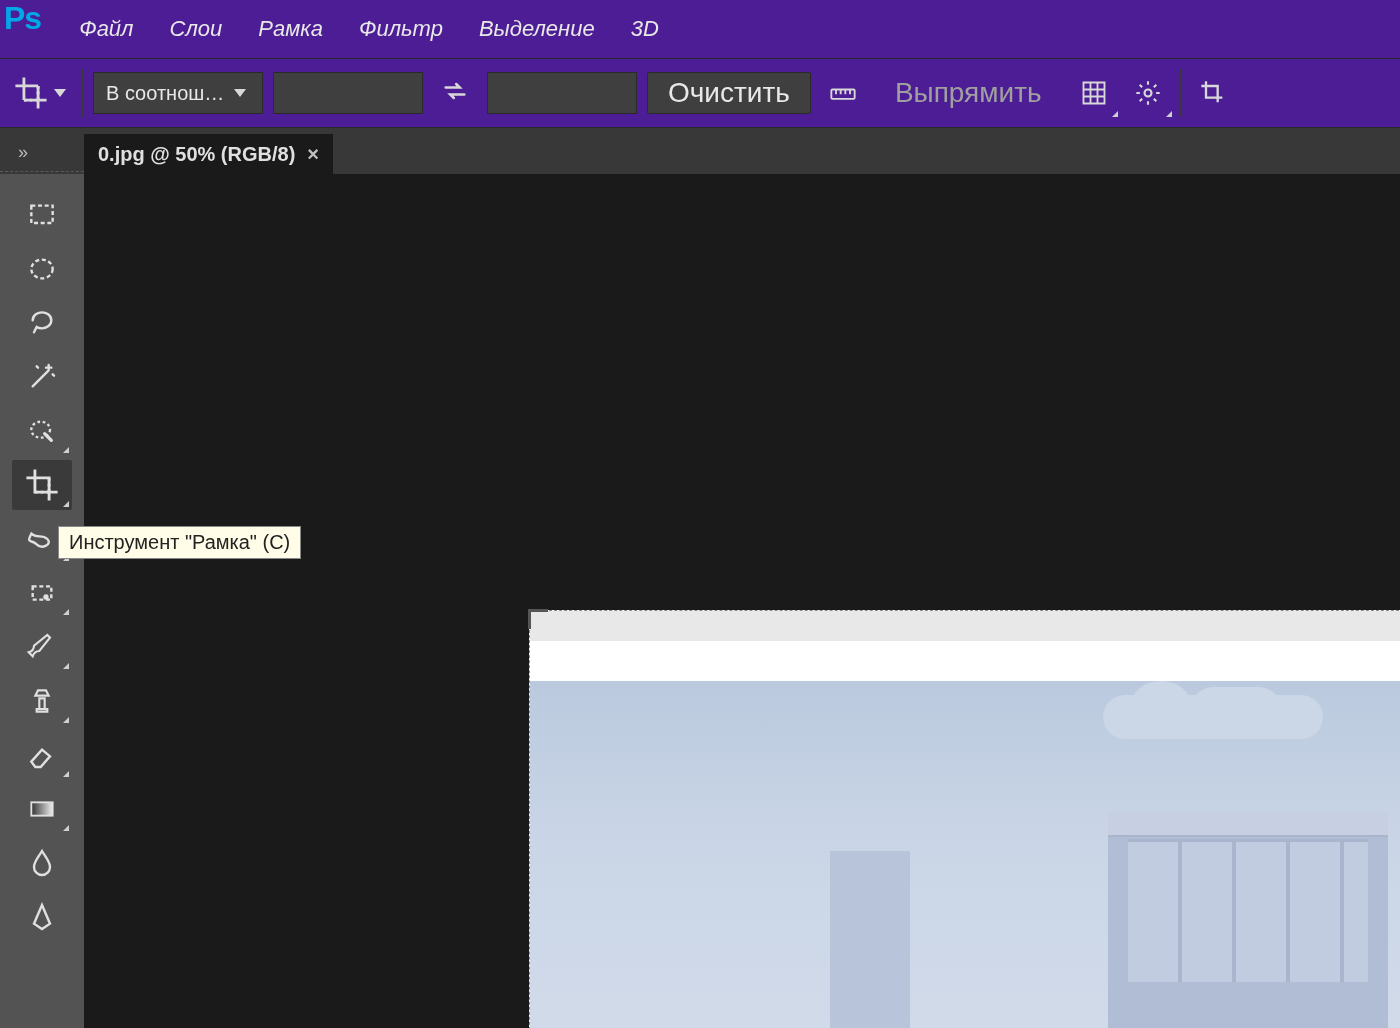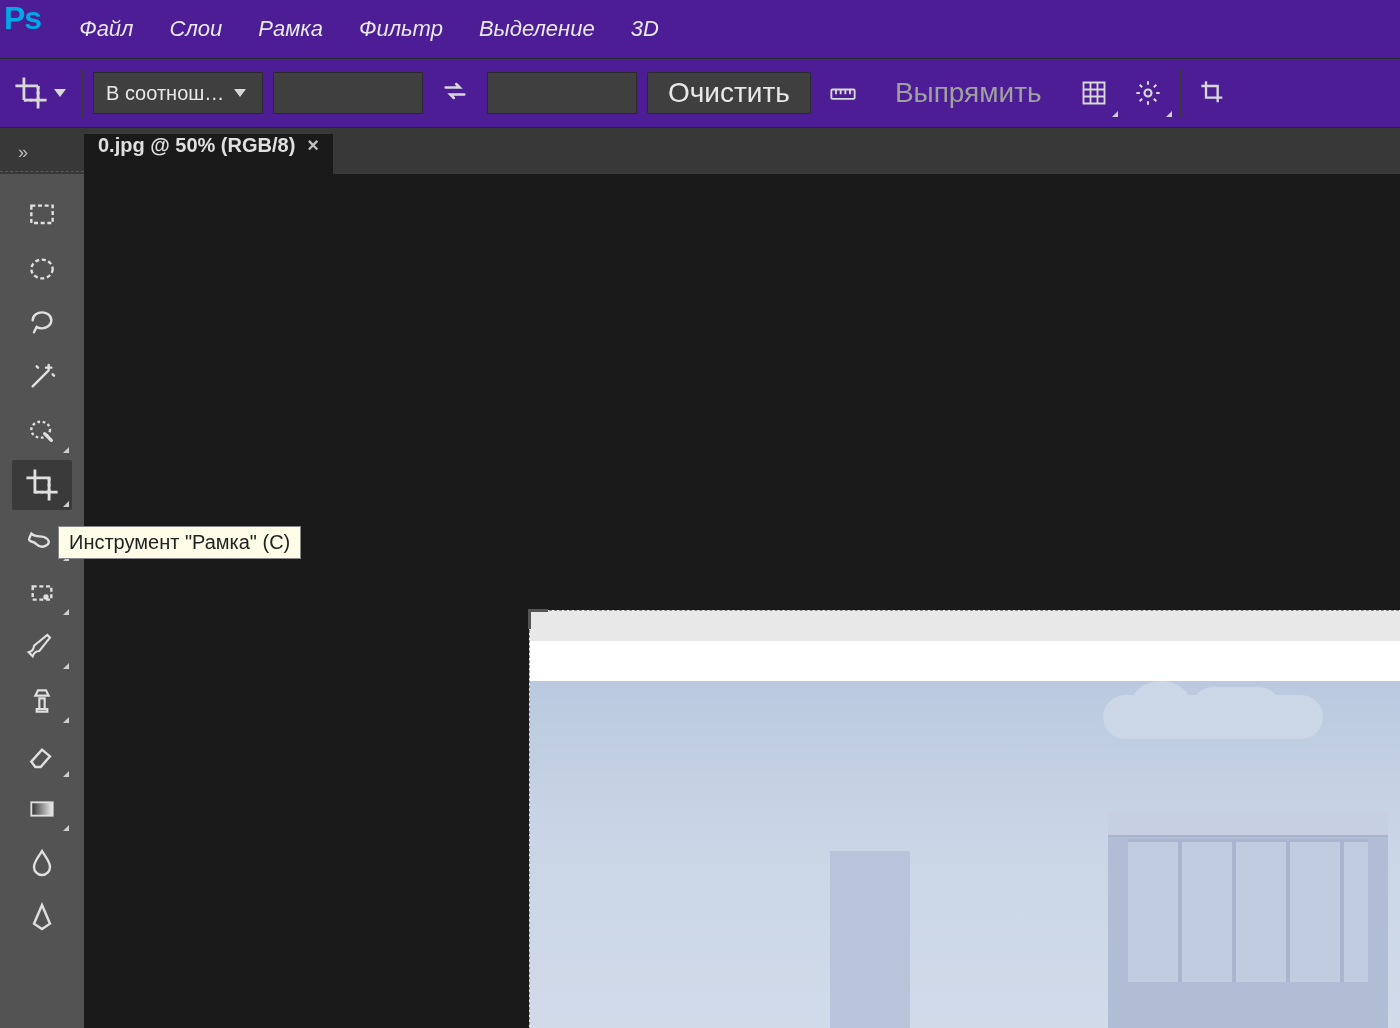--- a/index.html
+++ b/index.html
@@ -149,20 +149,21 @@
   justify-content: flex-start;
   padding-left: 18px;
   color: #b8b8b8;
   font-size: 18px;
 }
 .tab {
   background: #1a1a1a;
   height: 40px;
   padding: 0 14px;
   display: flex;
+  align-items: center;
   gap: 12px;
   border-top-left-radius: 0;
   border-top-right-radius: 0;
   color: #e0e0e0;
   font-size: 20px;
   font-weight: 600;
 }
 .tab-close {
   color: #c0c0c0;
   font-size: 20px;

